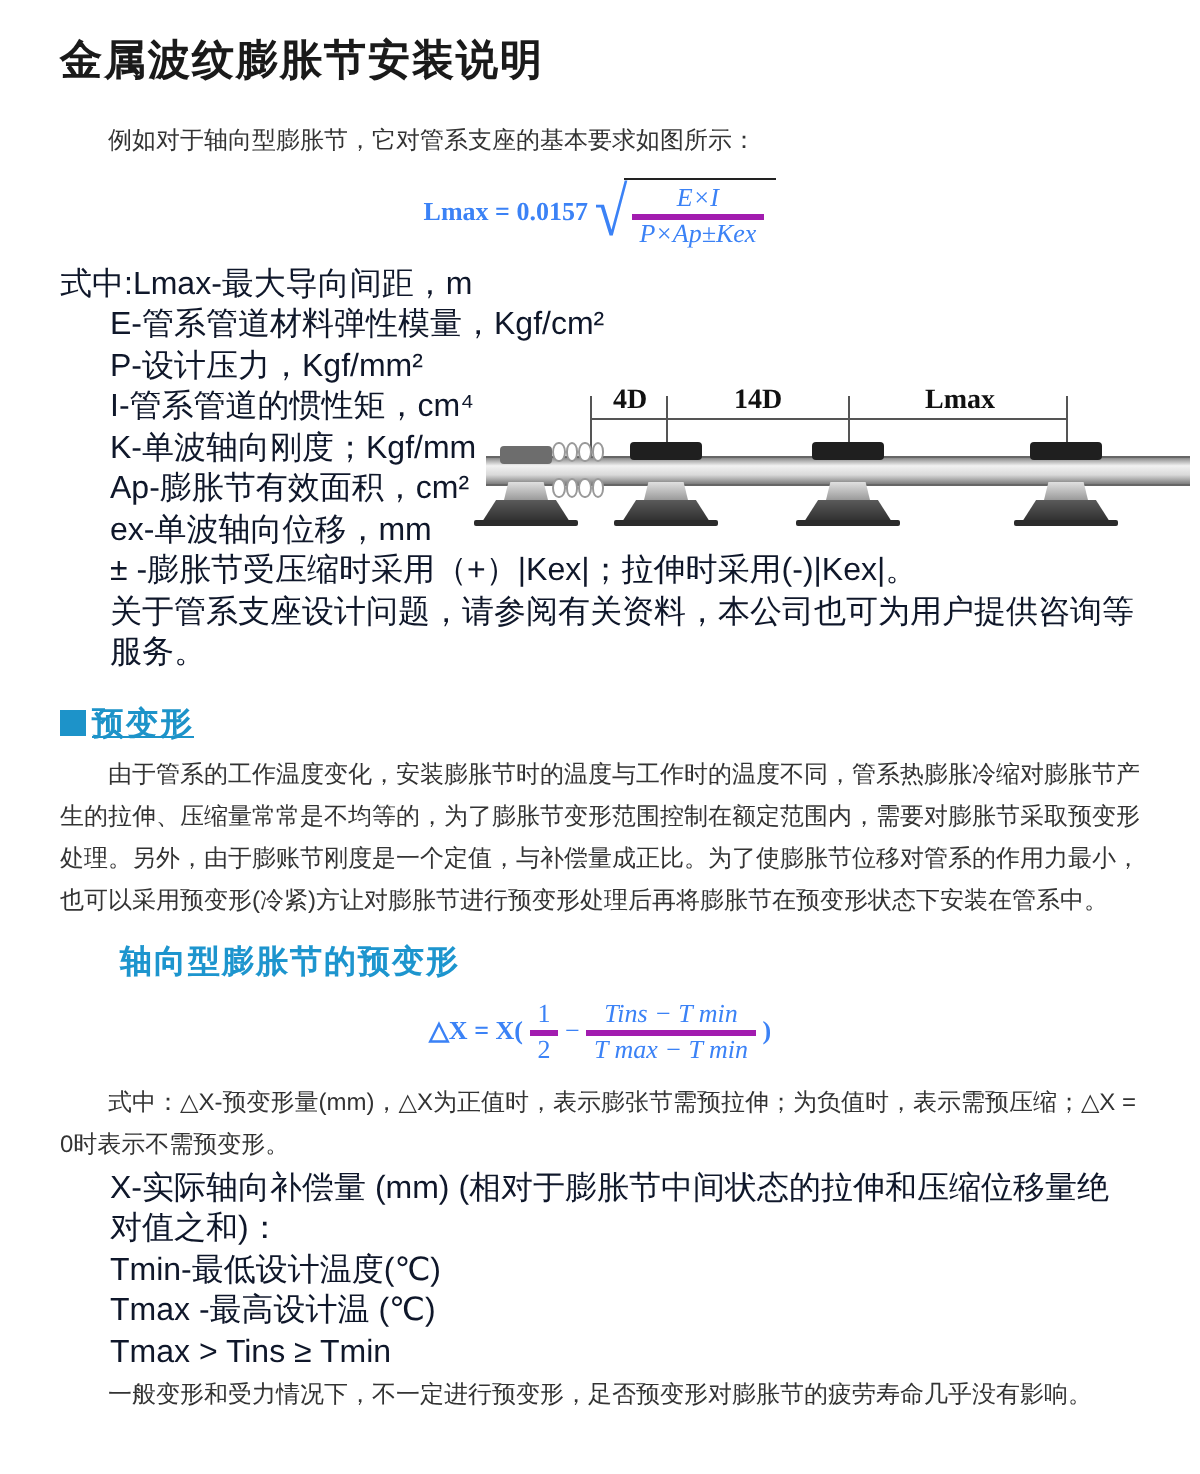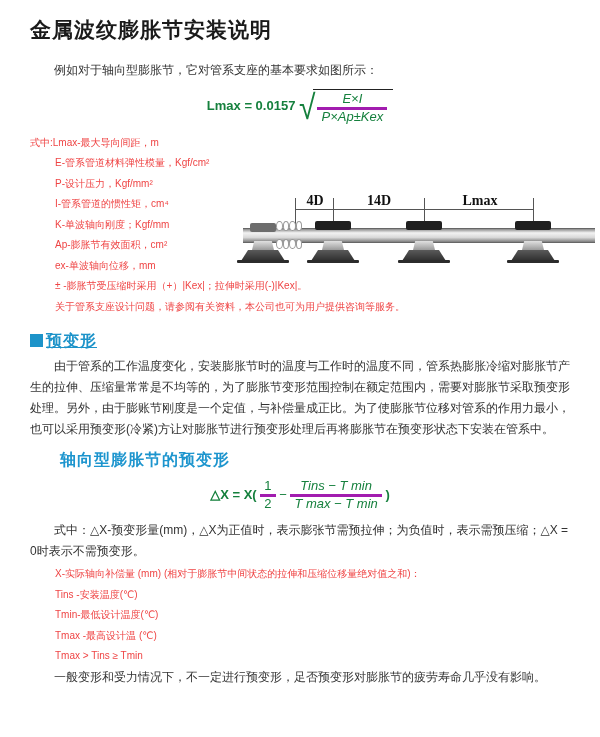--- a/index.html
+++ b/index.html
@@ -17,35 +17,35 @@
   .body-txt{font-size:12px;line-height:21px;color:#333;}
   p.para{margin:0;text-indent:2em;}
   .sq{display:inline-block;width:13px;height:13px;background:#1d93c9;margin-right:3px;vertical-align:-1px;}
   .inline-head{color:#1d93c9;font-size:16px;font-weight:bold;letter-spacing:1px;}
   .sec-head{margin:14px 0 4px 0;font-size:16px;font-weight:bold;color:#1d93c9;letter-spacing:1px;text-decoration:underline;}
   .sub-head{margin:10px 0 6px 0;font-size:16px;font-weight:bold;color:#1d95ce;letter-spacing:1px;}
   .sub-head.indent{padding-left:30px;}
 
   
   .formula{
-    font-family:Liberation Sans, sans-serif;
-    font-size:13px;color:#15803d;text-align:center;margin:8px 0;
+    font-family:Liberation Serif, serif;
+    font-size:13px;color:#3b82f6;text-align:center;margin:8px 0;
   }
   .formula .bold{font-weight:bold;}
   .formula .ital{font-style:italic;}
   .frac{display:inline-block;vertical-align:middle;text-align:center;line-height:1.15;}
   .frac .num{display:block;border-bottom:3px solid #a21caf;padding:0 4px;}
   .frac .den{display:block;padding:0 4px;}
   .sqrt{display:inline-flex;align-items:center;vertical-align:middle;}
   .sqrt .radical{font-size:30px;font-weight:normal;line-height:1;margin-right:-2px;transform:scaleY(1.15);}
   .sqrt .radicand{border-top:1.5px solid #222;padding:2px 6px 0 4px;}
 
   
   .def-block{position:relative;margin-top:6px;width:540px;}
-  .def-line{font-size:10px;line-height:20.5px;color:#ef4444;white-space:nowrap;}
+  .def-line{font-size:16px;line-height:20.5px;color:#0f172a;white-space:nowrap;}
   .def-line.ind{padding-left:25px;}
   .def-wide{white-space:normal;}
 
   
   .diagram{position:absolute;left:243px;top:193px;width:357px;height:85px;}
   .dim-line{position:absolute;left:52px;top:16px;width:238px;height:0;border-top:1px solid #555;}
   .tick{position:absolute;top:5px;width:0;height:36px;border-left:1px solid #555;}
   .dim-label{
     position:absolute;top:0;font-family:"Liberation Serif","DejaVu Serif",serif;
     font-weight:bold;font-size:14px;color:#111;transform:translateX(-50%);
@@ -121,21 +121,20 @@
       <span class="frac ital">
         <span class="num">Tins − T min</span>
         <span class="den">T max − T min</span>
       </span>
       <span class="bold">)</span>
     </div>
 
     <p class="para body-txt">式中：△X-预变形量(mm)，△X为正值时，表示膨张节需预拉伸；为负值时，表示需预压缩；△X = 0时表示不需预变形。</p>
     <div class="list-block body-txt">
       <div class="def-line ind def-wide">X-实际轴向补偿量 (mm) (相对于膨胀节中间状态的拉伸和压缩位移量绝对值之和)：</div>
-      <div class="def-line ind">Tins -安装温度(℃)</div>
       <div class="def-line ind">Tmin-最低设计温度(℃)</div>
       <div class="def-line ind">Tmax -最高设计温 (℃)</div>
       <div class="def-line ind">Tmax &gt; Tins ≥ Tmin</div>
     </div>
     <p class="remark body-txt">一般变形和受力情况下，不一定进行预变形，足否预变形对膨胀节的疲劳寿命几乎没有影响。</p>
 
   </div>
 
   <div class="diagram">
     <div class="dim-line"></div>

